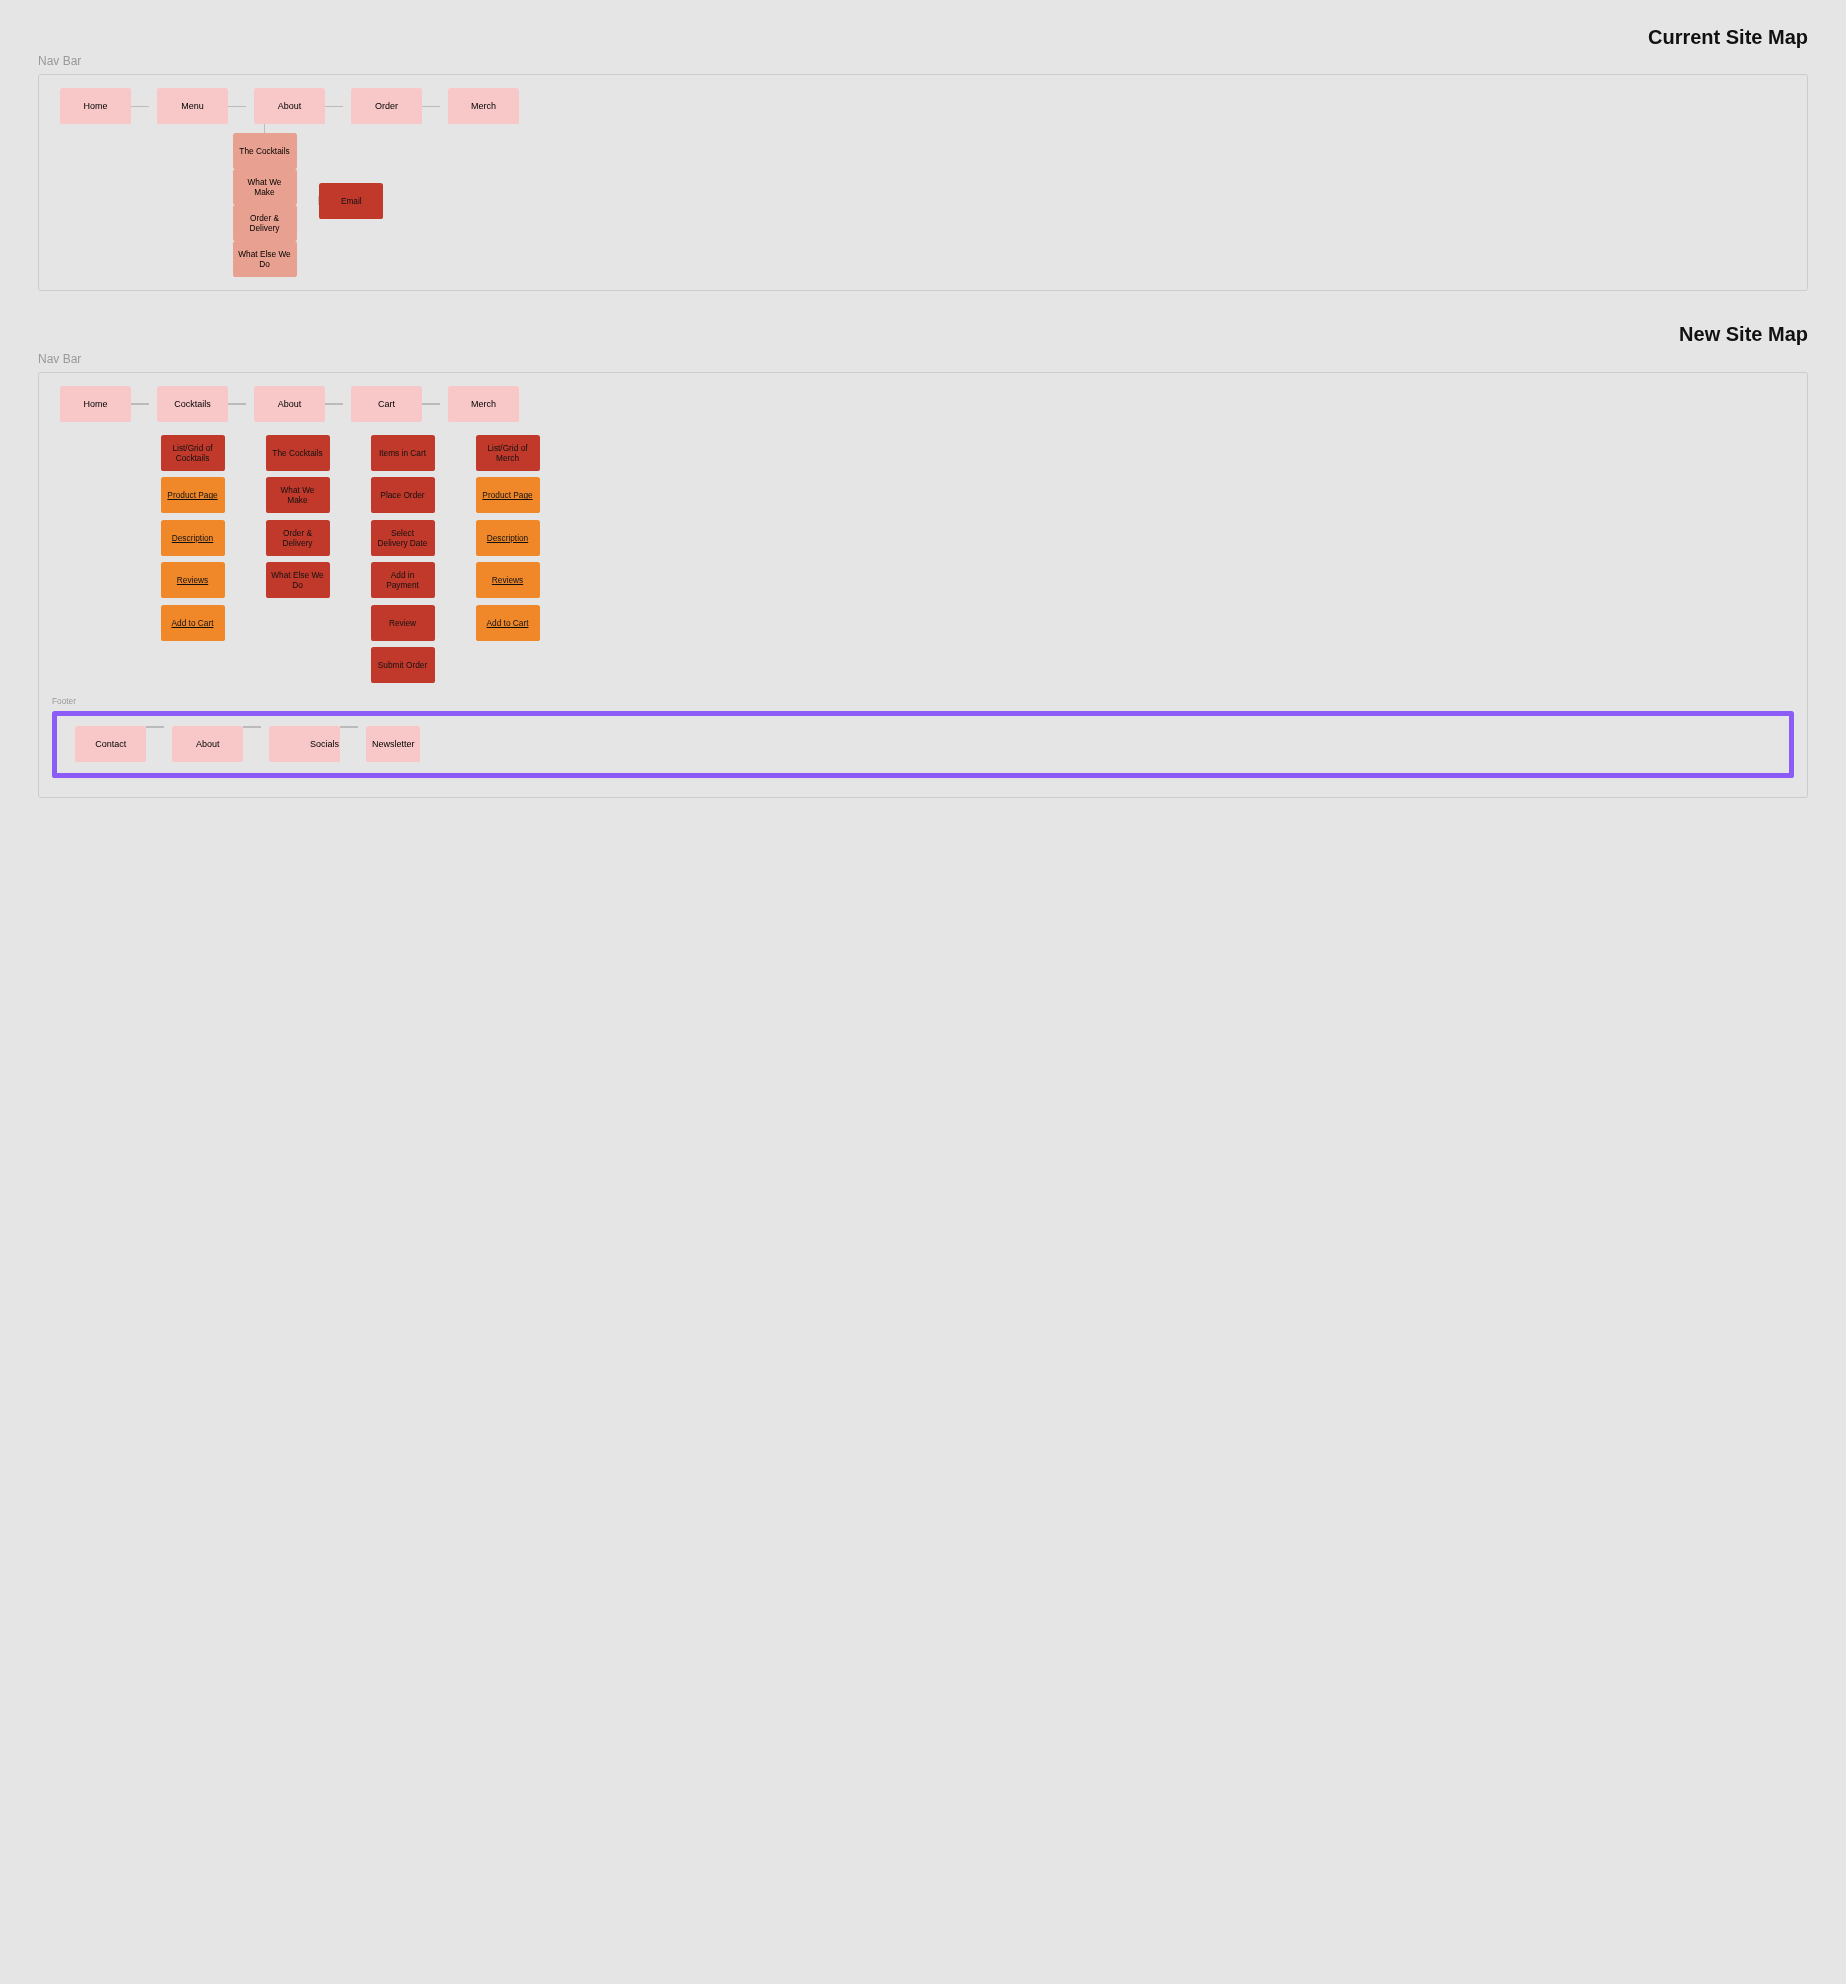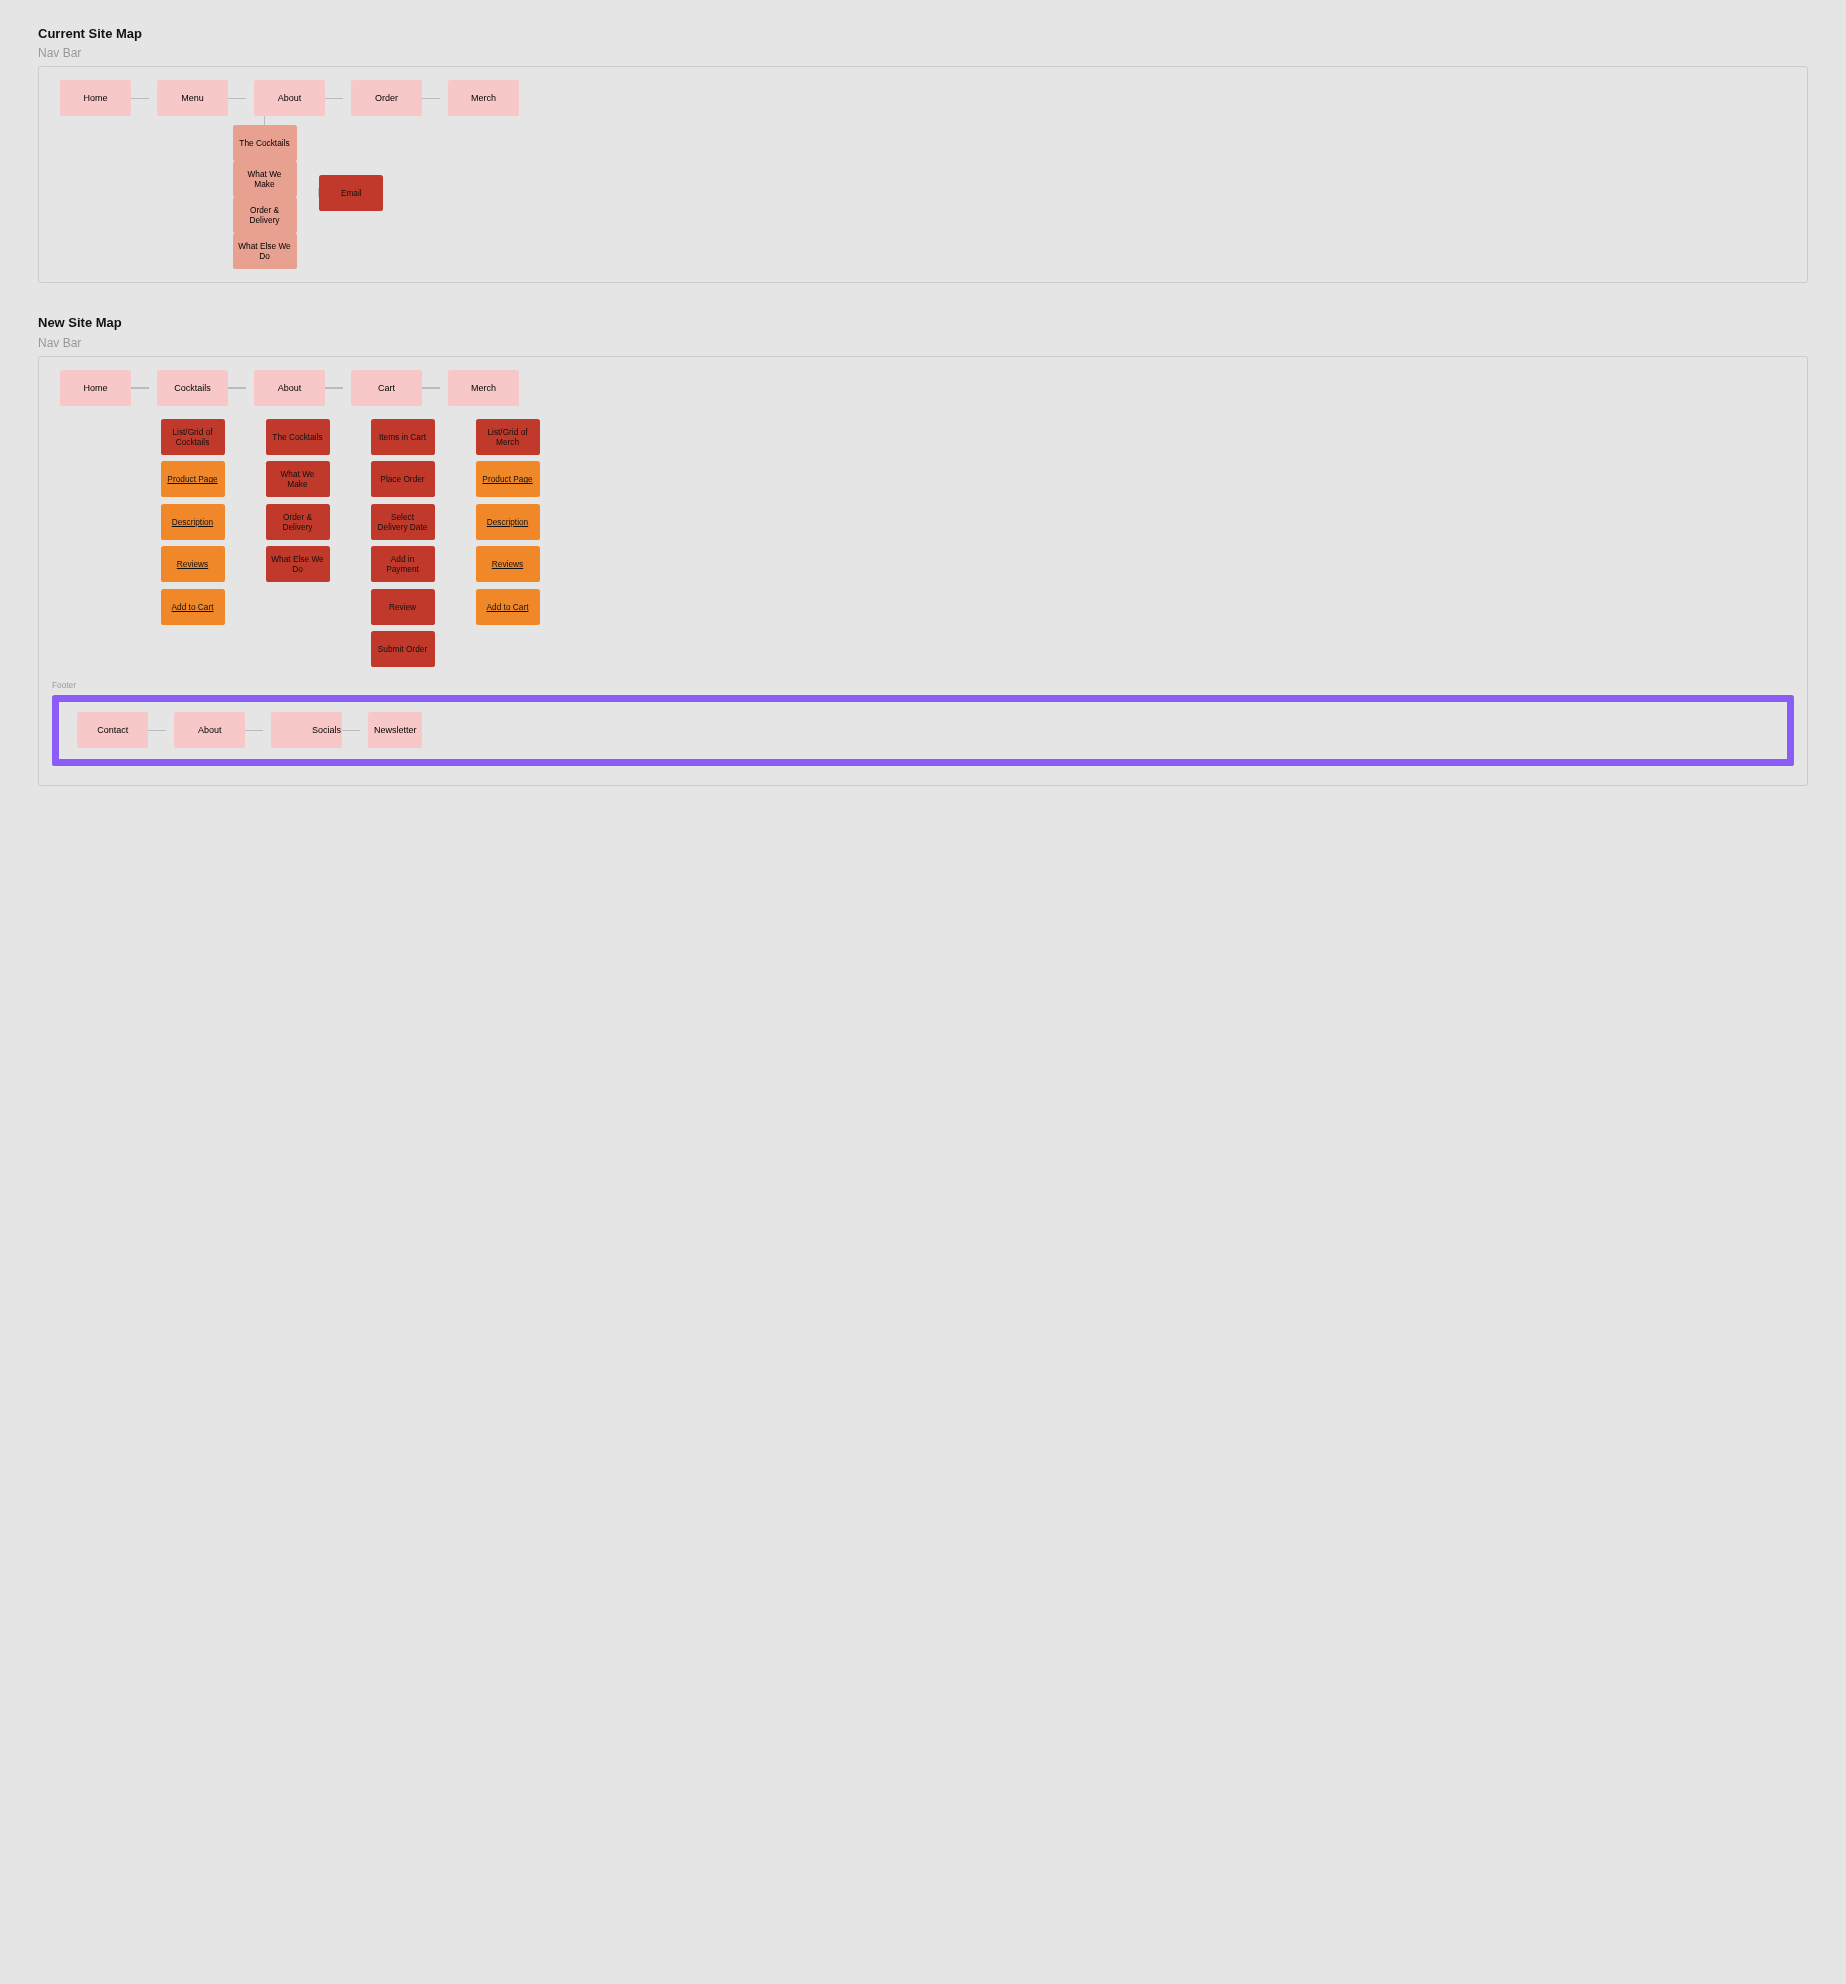--- a/index.html
+++ b/index.html
@@ -3,24 +3,25 @@
   <meta charset="utf-8">
   <style>
     * { box-sizing: border-box; margin: 0; padding: 0; }
     body {
       background: #e5e5e5;
       font-family: -apple-system, BlinkMacSystemFont, 'Segoe UI', sans-serif;
       padding: 26px 38px;
       min-height: 100vh;
     }
     .section-title {
-      font-size: 13px;
+      font-size: 20px;
       font-weight: 600;
       margin-bottom: 5.1px;
       color: #111;
+      text-align: right;
     }
     .section-label {
       font-size: 12px;
       color: #999;
       margin-bottom: 6.4px;
     }
     .sitemap-container {
       border: 1px solid #ccc;
       border-radius: 2.6px;
       padding: 13px 13px 13px 13px;
@@ -99,25 +100,25 @@
     
     .footer-section {
       margin-top: 13px;
     }
     .footer-label {
       font-size: 8.3px;
       color: #999;
       margin-bottom: 5.1px;
     }
     .footer-container {
-      border: 7px solid #8b5cf6;
+      border: 5px solid #8b5cf6;
       border-radius: 2.6px;
       padding: 10.3px 10.3px;
       display: flex;
-      align-items: center;
+      align-items: flex-start;
       background: transparent;
     }
   </style>
 </head>
 <body>
 
 <div class="section-wrap">
   <div class="section-title">Current Site Map</div>
   <div class="section-label">Nav Bar</div>
 

